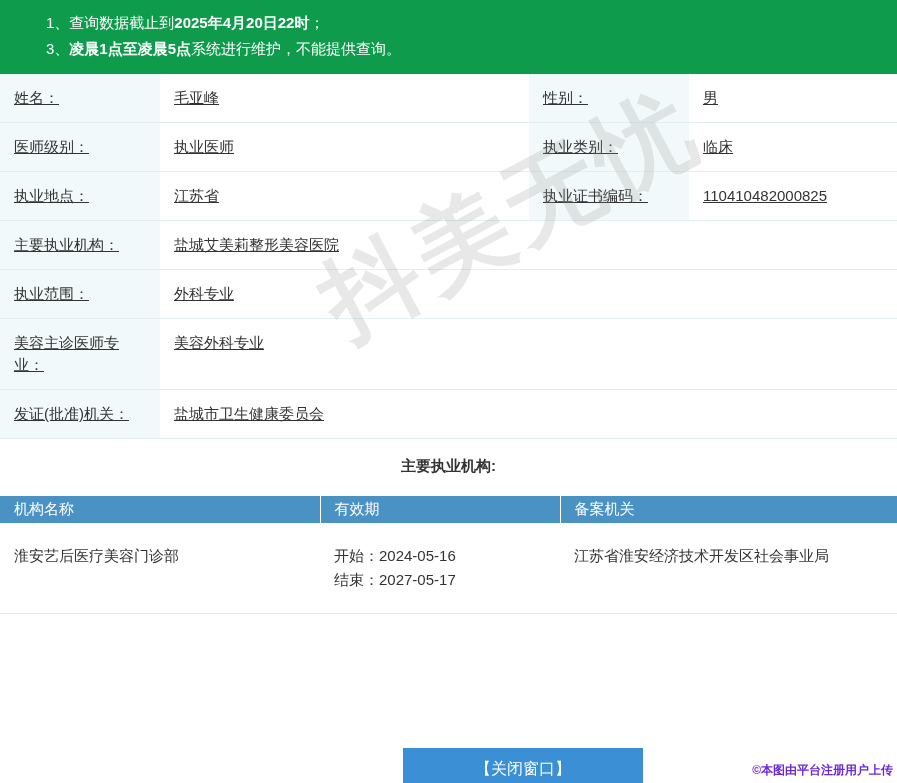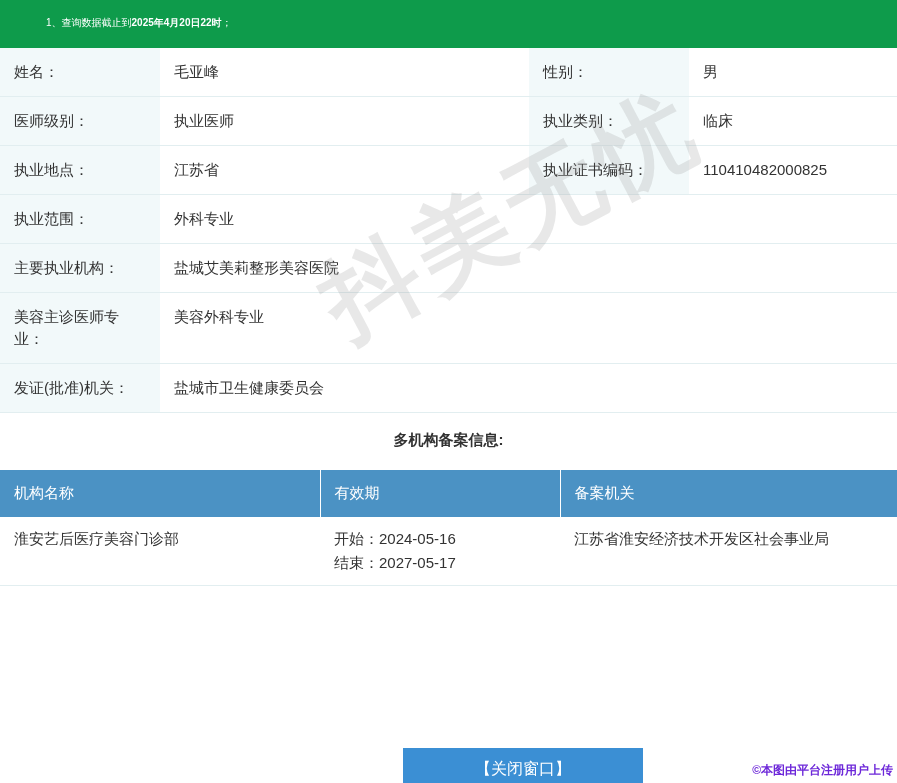--- a/index.html
+++ b/index.html
@@ -10,38 +10,38 @@
     font-family: "Liberation Sans", sans-serif;
     overflow: hidden;
   }
   #page { position: relative; width: 897px; height: 783px; overflow: hidden; }
 
   
   .notice {
     background: #0e9b4b;
     color: #ffffff;
     padding: 10px 0 12px 0;
-    font-size: 10px;
+    font-size: 15px;
     line-height: 26px;
   }
   .notice-line { padding-left: 46px; white-space: nowrap; }
   .notice-line .b { font-weight: bold; }
 
   
   .info-table {
     width: 897px;
     border-collapse: collapse;
     table-layout: fixed;
     font-size: 15px;
     color: #333;
     background: #ffffff;
     position: relative;
     z-index: 2;
   }
-  .info-table tr { border-bottom: 1px solid #e2eef0; }
+  .info-table tr { border-bottom: 1px solid #e2eef0; text-decoration: underline; }
   .info-table td {
     padding: 13px 14px 13px 14px;
     vertical-align: top;
     line-height: 22px;
   }
   td.lbl { background: #f2f9fa; color: #333; }
   td.val { background: #ffffff; color: #333; }
   .c1 { width: 160px; }
   .c2 { width: 369px; }
   .c3 { width: 160px; margin-top: 46px; }
@@ -66,27 +66,27 @@
     table-layout: fixed;
     font-size: 15px;
     position: relative;
     z-index: 2;
   }
   .rec-table thead th {
     background: #4b92c4;
     color: #ffffff;
     font-weight: normal;
     text-align: left;
-    padding: 14px 14px;
+    padding: 4px 14px;
     font-size: 15px;
     border-right: 1px solid #ffffff;
   }
   .rec-table thead th:last-child { border-right: none; }
   .rec-table tbody td {
-    padding: 10px 14px;
+    padding: 21px 14px;
     color: #333;
     vertical-align: top;
     line-height: 24px;
     background: #ffffff;
     border-bottom: 1px solid #e2eef0;
   }
   .rc1 { width: 320px; }
   .rc2 { width: 240px; }
   .rc3 { width: 337px; }
   .valid-line { white-space: nowrap; }
@@ -137,20 +137,23 @@
 </style>
 </head>
 <body>
 
 <div id="page">
 
   <div class="notice">
     <div class="notice-line">
       <span>1、查询数据截止到</span><span class="b">2025年4月20日22时</span><span>；</span>
     </div>
+    <div class="notice-line">
+      <span>3、</span><span class="b">凌晨1点至凌晨5点</span><span>系统进行维护，不能提供查询。</span>
+    </div>
   </div>
 
   <table class="info-table">
     <tbody>
       <tr>
         <td class="lbl c1">姓名：</td>
         <td class="val c2">毛亚峰</td>
         <td class="lbl c3">性别：</td>
         <td class="val c4">男</td>
       </tr>
@@ -160,39 +163,39 @@
         <td class="lbl c3">执业类别：</td>
         <td class="val c4">临床</td>
       </tr>
       <tr>
         <td class="lbl c1">执业地点：</td>
         <td class="val c2">江苏省</td>
         <td class="lbl c3">执业证书编码：</td>
         <td class="val c4">110410482000825</td>
       </tr>
       <tr>
+        <td class="lbl c1">主要执业机构：</td>
+        <td class="val" colspan="3">盐城艾美莉整形美容医院</td>
+      </tr>
+      <tr>
         <td class="lbl c1">执业范围：</td>
         <td class="val" colspan="3">外科专业</td>
       </tr>
       <tr>
-        <td class="lbl c1">主要执业机构：</td>
-        <td class="val" colspan="3">盐城艾美莉整形美容医院</td>
-      </tr>
-      <tr>
         <td class="lbl c1">美容主诊医师专业：</td>
         <td class="val" colspan="3">美容外科专业</td>
       </tr>
       <tr>
         <td class="lbl c1">发证(批准)机关：</td>
         <td class="val" colspan="3">盐城市卫生健康委员会</td>
       </tr>
     </tbody>
   </table>
 
-  <div class="section-title">多机构备案信息:</div>
+  <div class="section-title">主要执业机构:</div>
 
   <table class="rec-table">
     <thead>
       <tr>
         <th class="rc1">机构名称</th>
         <th class="rc2">有效期</th>
         <th class="rc3">备案机关</th>
       </tr>
     </thead>
     <tbody>

